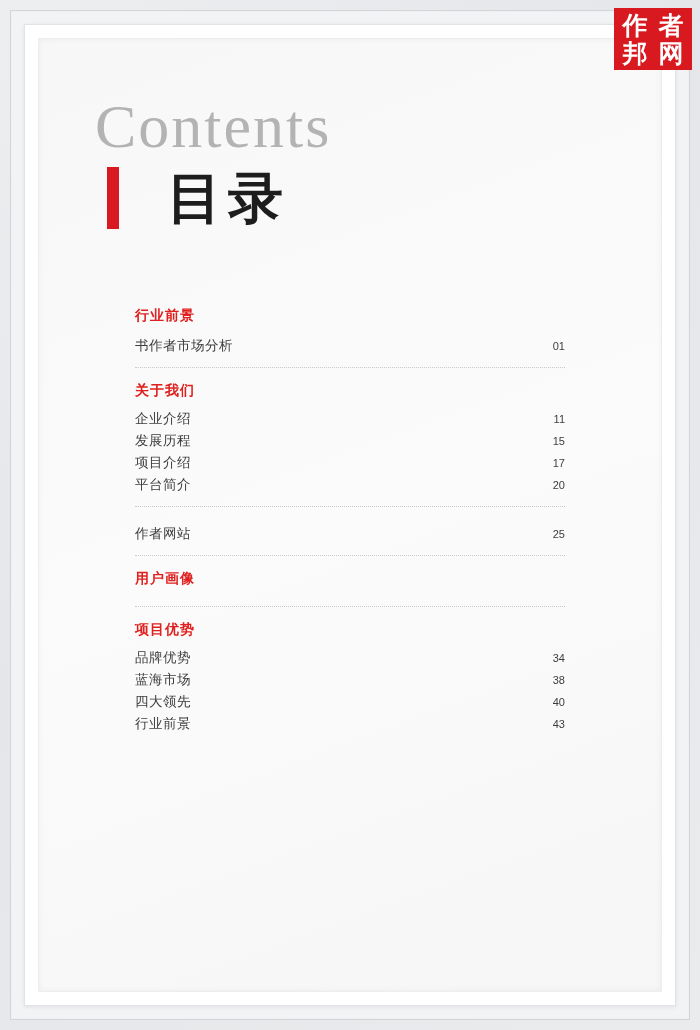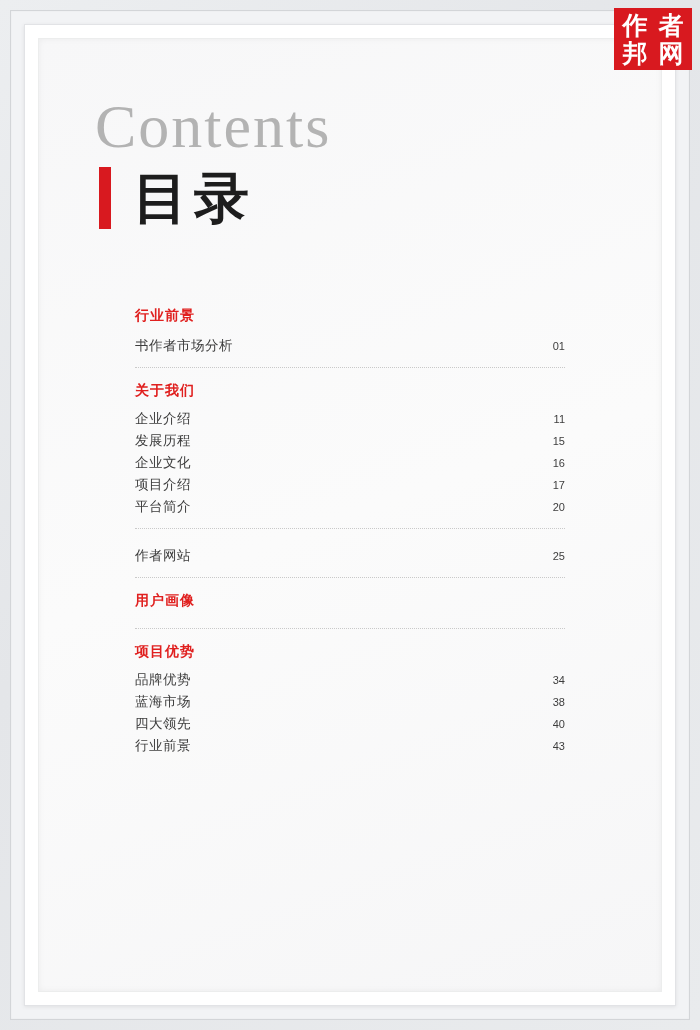--- a/index.html
+++ b/index.html
@@ -90,21 +90,22 @@
     font-size: 62px;
     letter-spacing: 2px;
     color: #b3b3b3;
     font-weight: normal;
     line-height: 70px;
   }
   .heading-cn-wrap {
     display: flex;
     align-items: center;
     margin-top: 6px;
-    margin-left: 4px;
+    margin-left: 12px;
+    gap: 26px;
   }
   .heading-bar {
     width: 12px;
     height: 62px;
     background: #d8191f;
     margin-right: 22px;
   }
   .heading-cn {
     font-family: "DejaVu Sans", sans-serif;
     font-size: 55px;
@@ -197,24 +198,20 @@
           <div class="group-title">关于我们</div>
           <div class="toc-row">
             <span class="toc-label">企业介绍</span>
             <span class="toc-page">11</span>
           </div>
           <div class="toc-row">
             <span class="toc-label">发展历程</span>
             <span class="toc-page">15</span>
           </div>
           <div class="toc-row">
-            <span class="toc-label">企业文化</span>
-            <span class="toc-page">16</span>
-          </div>
-          <div class="toc-row">
             <span class="toc-label">项目介绍</span>
             <span class="toc-page">17</span>
           </div>
           <div class="toc-row">
             <span class="toc-label">平台简介</span>
             <span class="toc-page">20</span>
           </div>
         </div>
 
         <div class="toc-group group-single">

